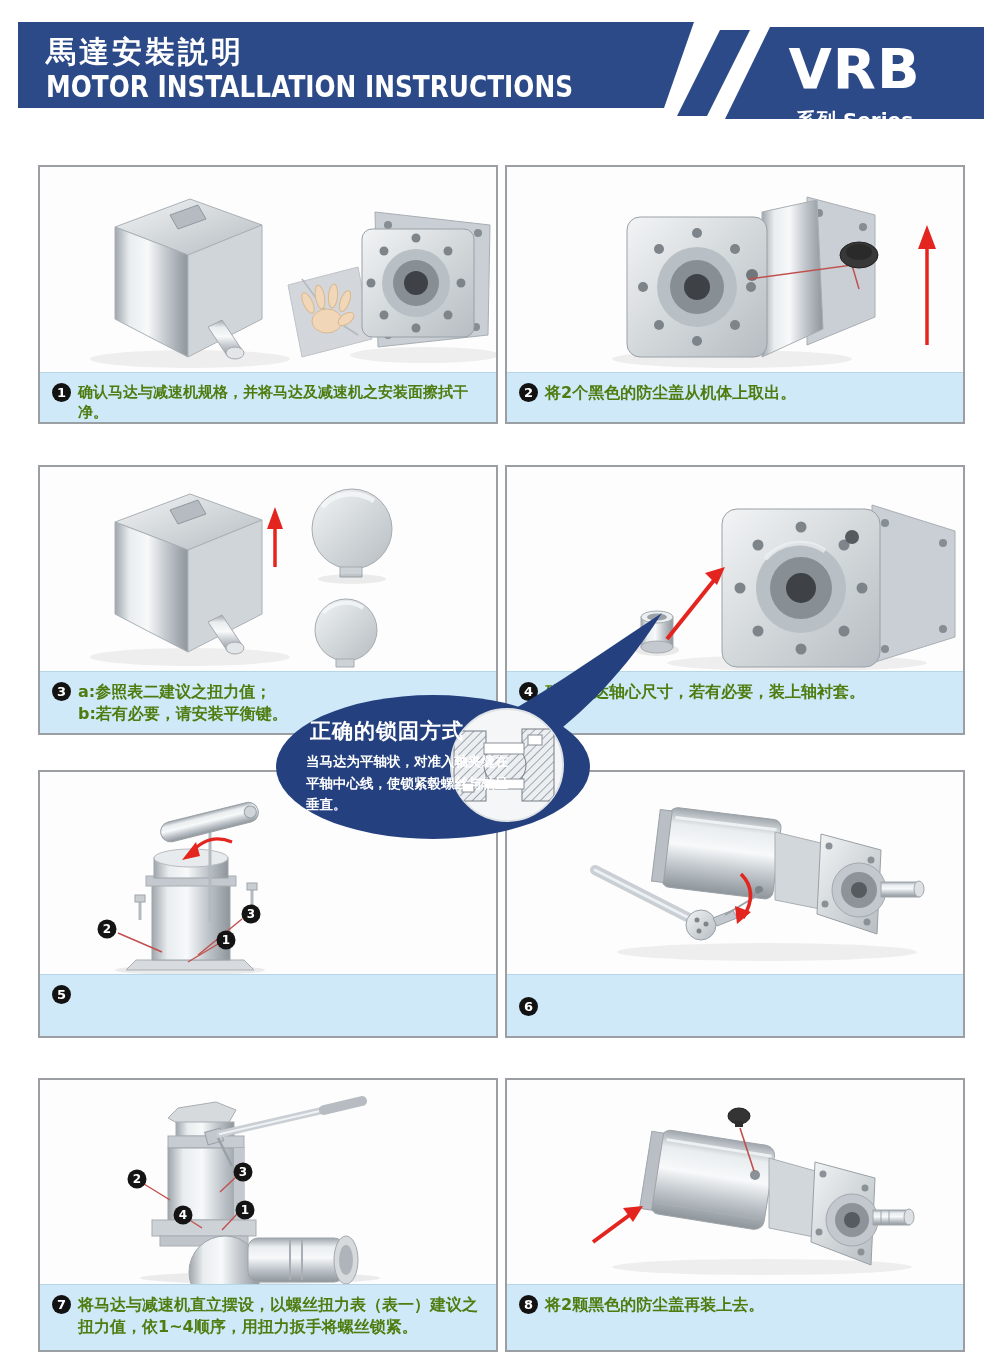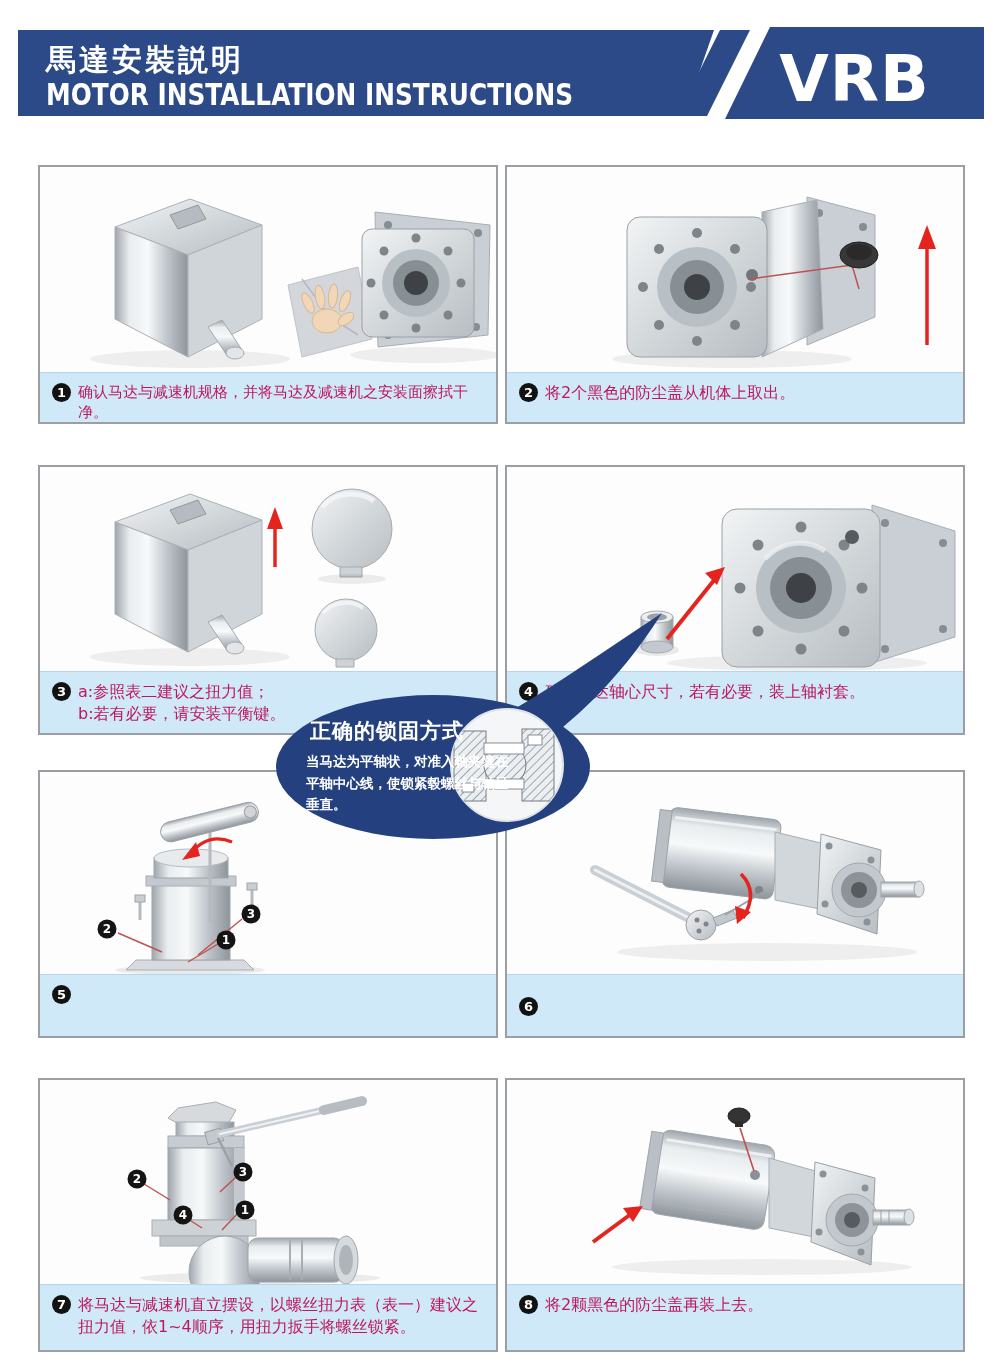--- a/index.html
+++ b/index.html
@@ -1,41 +1,41 @@
 <!DOCTYPE html>
 <html><head>
 <meta charset="utf-8">
 <style>
   html,body{margin:0;padding:0;background:#ffffff;}
   body{font-family:"DejaVu Sans","Liberation Sans",sans-serif;}
   #page{position:relative;width:1000px;height:1370px;background:#ffffff;overflow:hidden;}
 
   
-  .hdr-main{position:absolute;left:18px;top:30px;width:676px;height:86px;background:#2d4a88;
-    clip-path:polygon(0 0,100% 0,calc(100% - 30px) 100%,0 100%);color:#fff;padding-left:20px;}
+  .hdr-main{position:absolute;left:18px;top:22px;width:676px;height:86px;background:#2d4a88;
+    clip-path:polygon(0 0,100% 0,calc(100% - 30px) 100%,0 100%);color:#fff;}
   .hdr-zh{position:absolute;left:28px;top:10px;font-size:30px;font-weight:bold;letter-spacing:3px;}
   .hdr-en{position:absolute;left:28px;top:46px;font-size:31px;font-weight:bold;white-space:nowrap;
     transform:scaleX(.80);transform-origin:left center;letter-spacing:0px;}
   .hdr-slash{position:absolute;left:677px;top:30px;width:80px;height:86px;background:#2d4a88;
     clip-path:polygon(43px 0,73px 0,30px 100%,0 100%);}
   .hdr-vrb{position:absolute;left:725px;top:27px;width:259px;height:92px;background:#2d4a88;
     clip-path:polygon(45px 0,100% 0,100% 100%,0 100%);color:#fff;text-align:center;}
-  .vrb-code{margin-top:20px;font-size:64px;font-weight:bold;line-height:1;letter-spacing:1px;}
+  .vrb-code{margin-top:14px;font-size:56px;font-weight:bold;line-height:1;letter-spacing:1px;}
   .vrb-series{font-size:20px;font-weight:bold;margin-top:10px;}
 
   
   .panel{position:absolute;border:2px solid #9b9fa3;background:#fdfdfd;box-sizing:border-box;
     display:flex;flex-direction:column;}
   .art{flex:1;position:relative;overflow:hidden;background:#fdfdfd;}
   .art svg{display:block;width:100%;height:100%;}
   .caption{background:#cfe9f8;border-top:1px solid #b5d5e8;display:flex;align-items:flex-start;
     padding:9px 10px 0 12px;gap:7px;box-sizing:border-box;}
   .badge{flex:0 0 auto;width:19px;height:19px;border-radius:50%;background:#121212;color:#fff;
     font-size:13px;font-weight:bold;line-height:19px;text-align:center;margin-top:1px;}
-  .cap-text{font-size:16px;font-weight:normal;color:#be185d;line-height:1.35;}
+  .cap-text{font-size:16px;font-weight:bold;color:#4d7c0f;line-height:1.35;}
   .cap-text.small{font-size:15px;}
   svg text.bnum{font-family:"DejaVu Sans",sans-serif;font-size:12px;font-weight:bold;fill:#ffffff;text-anchor:middle;}
 
   
   .bubble{position:absolute;left:270px;top:595px;width:420px;height:250px;z-index:5;}
   .bubble svg{position:absolute;left:0;top:0;}
   .bubble-title{position:absolute;left:40px;top:122px;width:210px;text-align:left;color:#fff;
     font-size:21px;font-weight:bold;letter-spacing:1px;}
   .bubble-body{position:absolute;left:36px;top:156px;width:212px;color:#fff;
     font-size:13.5px;font-weight:bold;line-height:1.6;}

